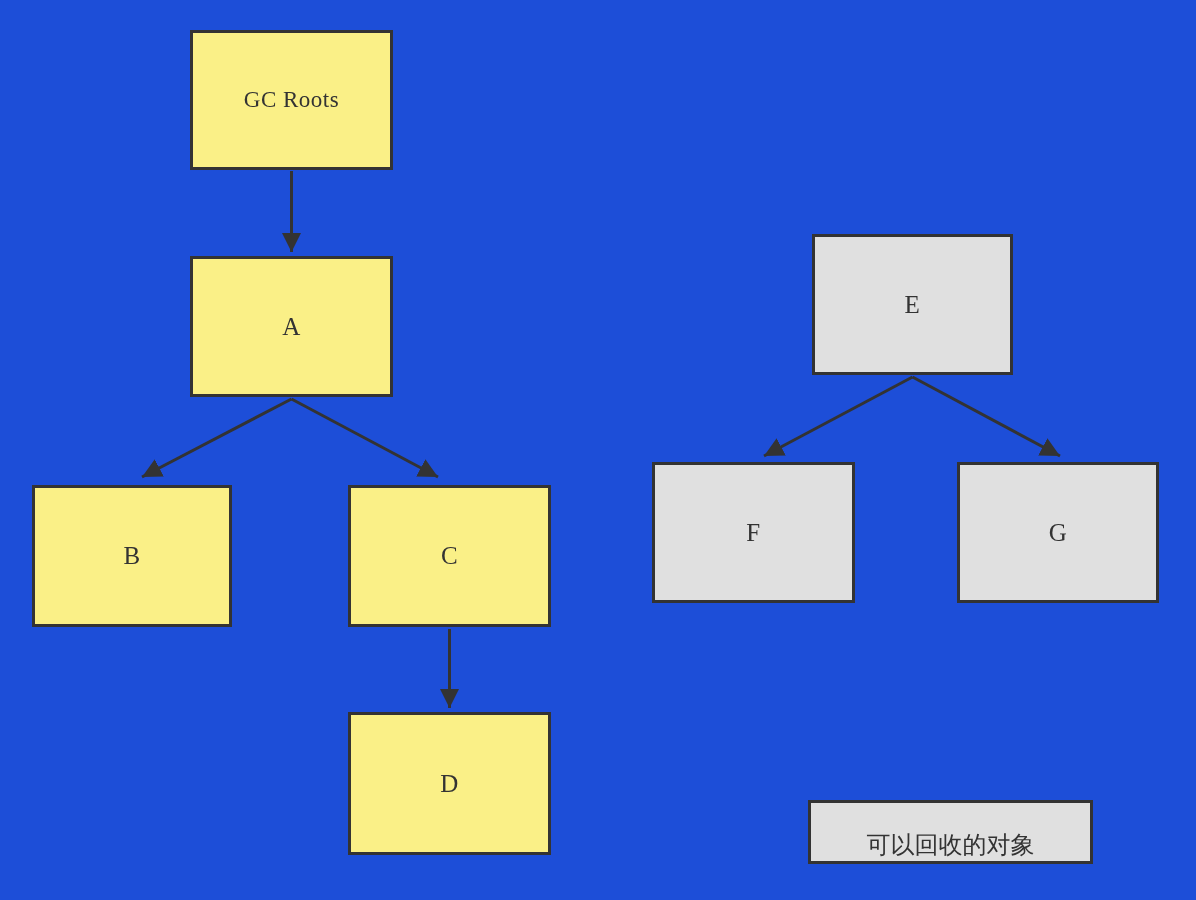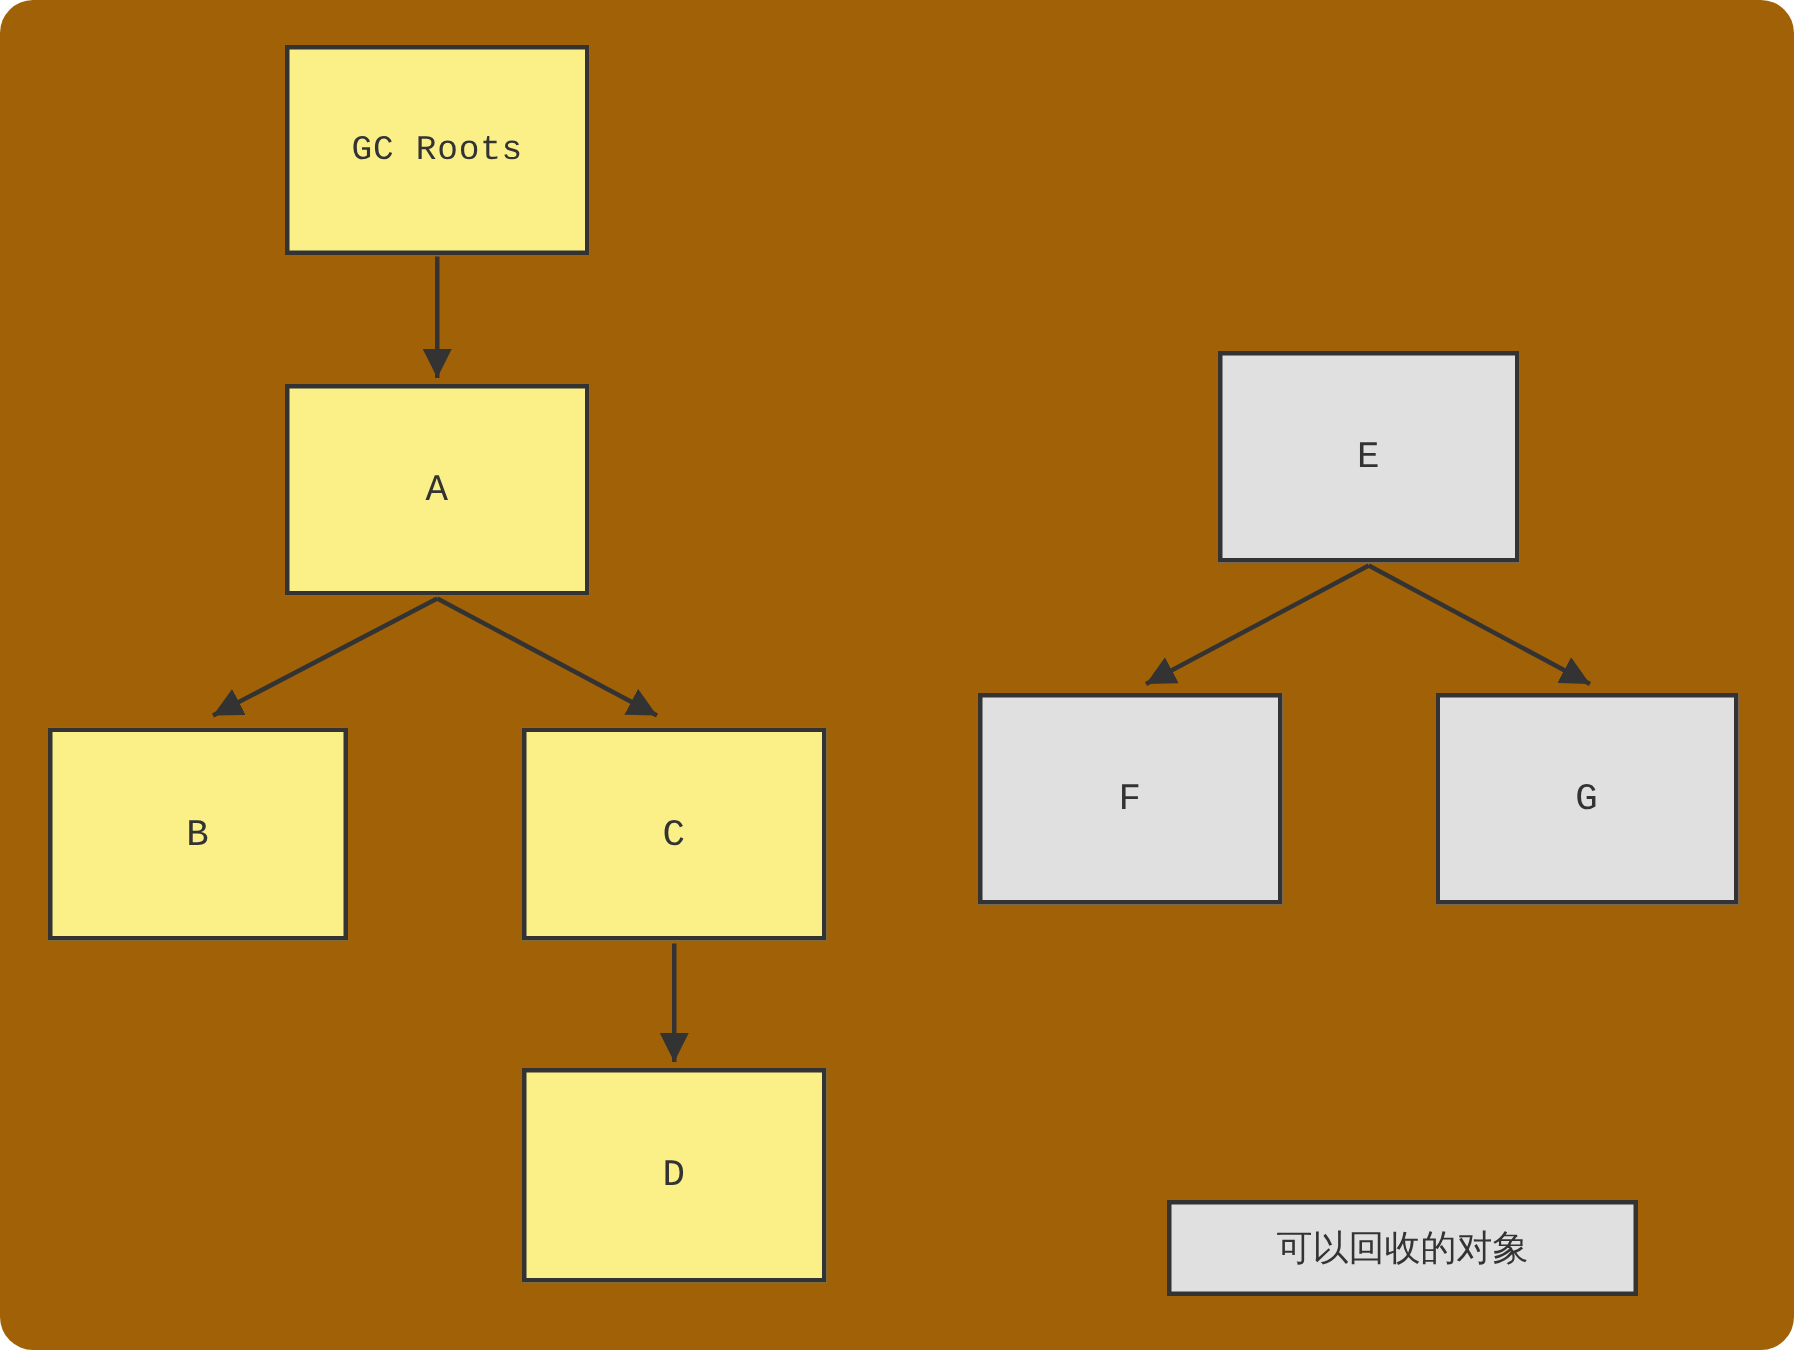--- a/index.html
+++ b/index.html
@@ -4,24 +4,23 @@
 <style>
   html, body {
     margin: 0;
     padding: 0;
     background: #ffffff;
   }
   .canvas {
     position: relative;
     width: 1196px;
     height: 900px;
-    background: #a16207;
-    font-family: Liberation Mono, monospace;
+    background: #1d4ed8;
+    font-family: Liberation Serif, serif;
     overflow: hidden;
-    border-radius: 22px;
   }
   .edges-layer {
     position: absolute;
     left: 0;
     top: 0;
     width: 1196px;
     height: 900px;
   }
   .node {
     position: absolute;
@@ -50,21 +49,21 @@
     position: absolute;
     box-sizing: border-box;
     border: 3px solid var(--border, #333333);
     display: flex;
     align-items: center;
     justify-content: center;
     color: #333333;
     font-size: 24px;
   }
   .legend-box.alive      { background: var(--alive, #FAF087); left: 778px; top: 700px; width: 290px; height: 66px; }
-  .legend-box.recyclable { background: var(--recyclable, #E0E0E0); left: 778px; top: 800px; width: 314px; height: 64px; }
+  .legend-box.recyclable { background: var(--recyclable, #E0E0E0); left: 808px; top: 800px; width: 285px; height: 64px; align-items: flex-end; }
 </style>
 </head>
 <body>
 
 <div class="canvas" style="--alive: #FAF087; --recyclable: #E0E0E0; --border: #333333;">
 
   <svg class="edges-layer" width="1196" height="900" viewBox="0 0 1196 900" xmlns="http://www.w3.org/2000/svg">
     <defs>
       <marker id="arrowhead" viewBox="0 0 10 10" refX="10" refY="5" markerWidth="6.5" markerHeight="6.5" orient="auto-start-reverse">
         <path d="M 0 0 L 10 5 L 0 10 z" fill="#333333"></path>

